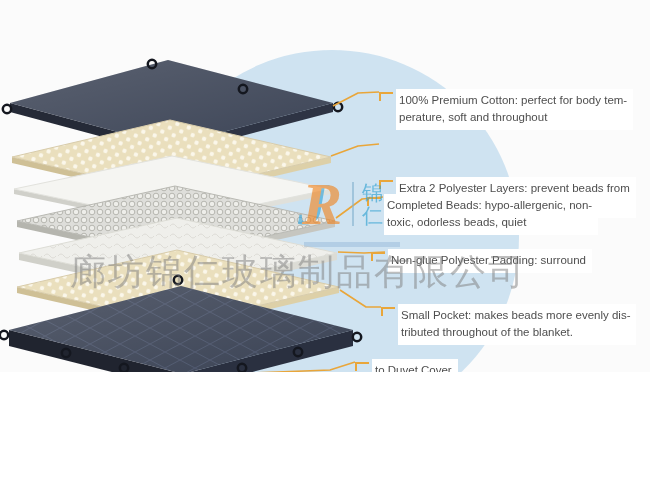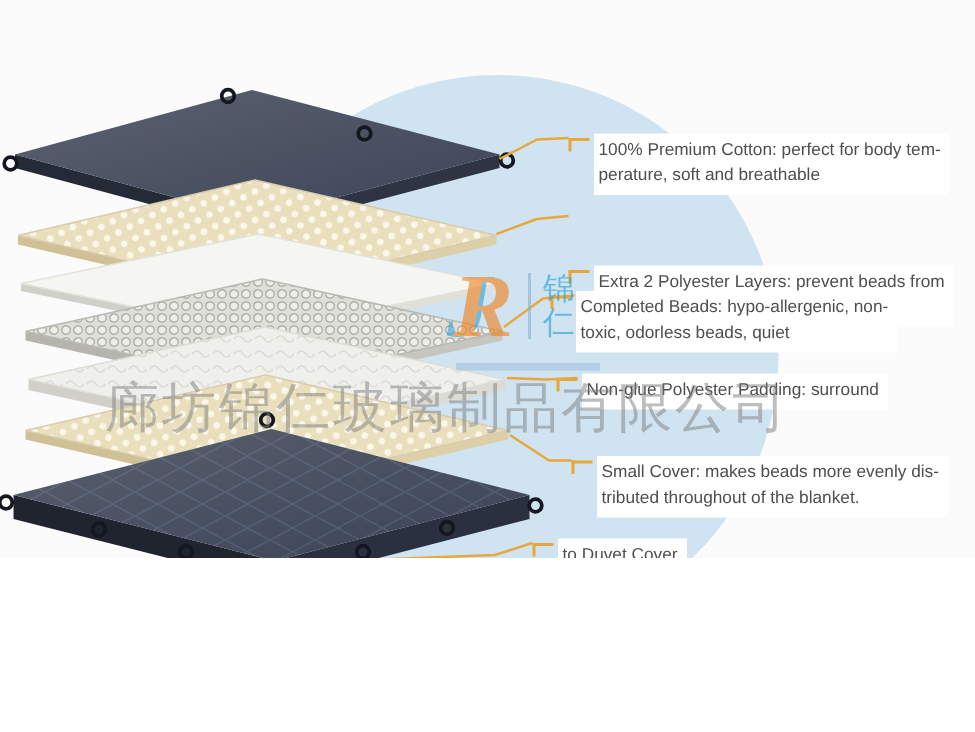--- a/index.html
+++ b/index.html
@@ -128,21 +128,21 @@
       <polyline points="336,218 362,199 383,197"></polyline>
       <polyline points="338,252 364,253 385,252"></polyline>
       <polyline points="340,290 366,307 381,307"></polyline>
       <polyline points="252,373 330,370 355,362"></polyline>
     </g>
   </svg>
 
   <div class="callout" style="left:396px; top:89px;">
     <span class="bracket"></span>
     <span class="line">100% Premium Cotton: perfect for body tem-</span>
-    <span class="line">perature, soft and breathable</span>
+    <span class="line">perature, soft and throughout</span>
   </div>
 
   <div class="callout" style="left:396px; top:141px;margin-top:36px;">
     <span class="bracket"></span>
     <span class="line">Extra 2 Polyester Layers: prevent beads from</span>
     <span class="line">leaking</span>
   </div>
 
   <div class="callout" style="left:384px; top:194px;">
     <span class="bracket"></span>
@@ -150,21 +150,21 @@
     <span class="line">toxic, odorless beads, quiet</span>
   </div>
 
   <div class="callout" style="left:388px; top:249px;">
     <span class="bracket"></span>
     <span class="line">Non-glue Polyester Padding: surround</span>
   </div>
 
   <div class="callout" style="left:398px; top:304px;">
     <span class="bracket"></span>
-    <span class="line">Small Cover: makes beads more evenly dis-</span>
+    <span class="line">Small Pocket: makes beads more evenly dis-</span>
     <span class="line">tributed throughout of the blanket.</span>
   </div>
 
   <div class="callout" style="left:372px; top:359px;">
     <span class="bracket"></span>
     <span class="line">to Duvet Cover</span>
   </div>
 
   <div class="watermark">
     <div class="wm-logo">

